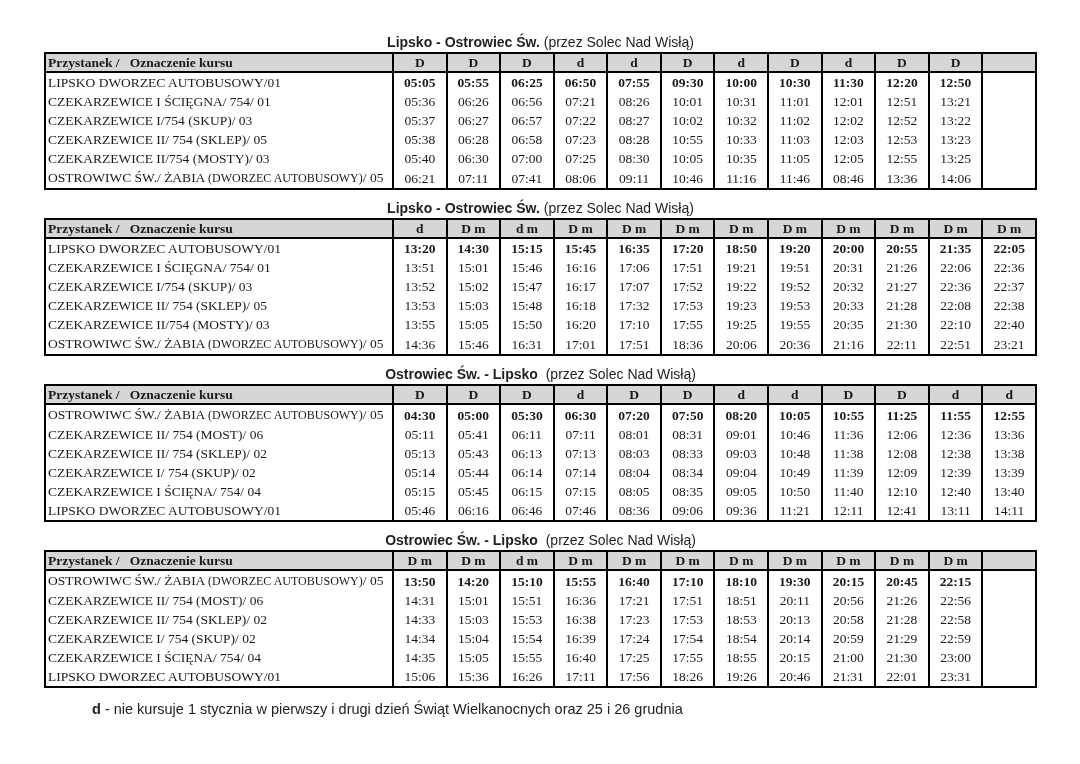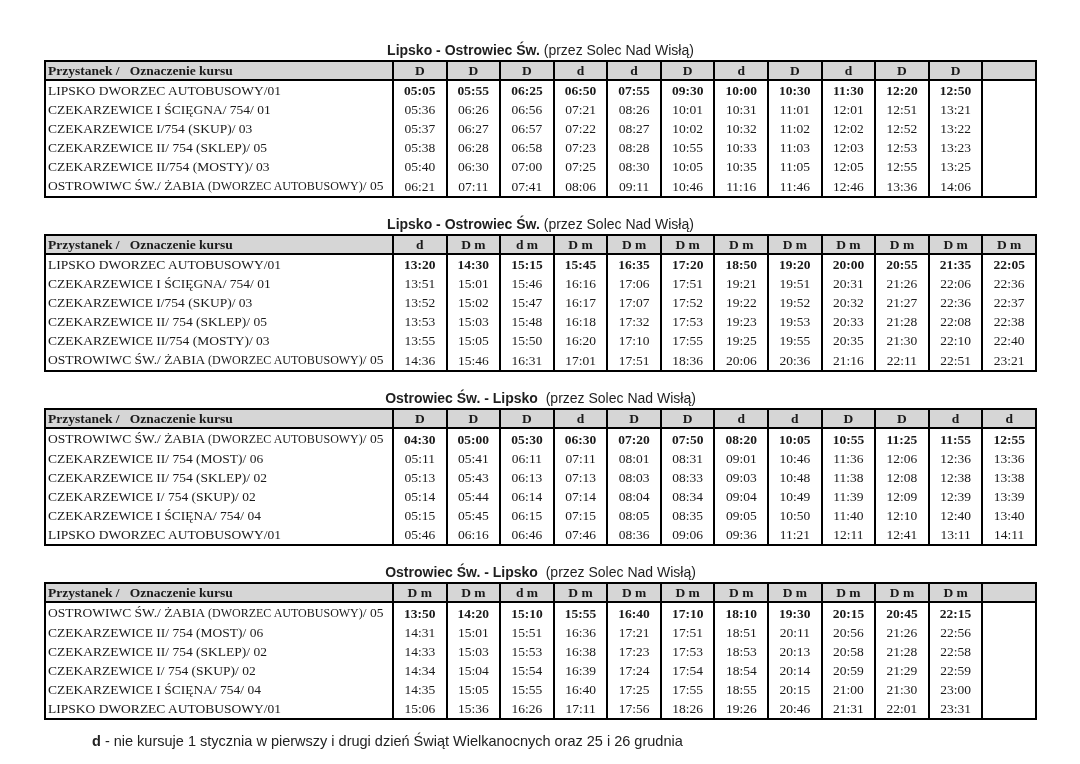--- a/index.html
+++ b/index.html
@@ -9,21 +9,21 @@
     color: #1a1a1a;
   }
   .page { position: relative; width: 1080px; height: 764px; background: #ffffff; }
   .content { padding-top: 24px; margin-left: 44px; width: 993px; }
 
   .sect { margin-bottom: 2px; }
   .ttl {
     text-align: center;
     font-family: "Liberation Sans", sans-serif;
     font-size: 14px;
-    margin: 18px 0 2px 0;
+    margin: 10px 0 2px 0;
     white-space: pre;
     color: #1f1f1f;
   }
   .ttl b { font-weight: bold; }
 
   table {
     border-collapse: collapse;
     table-layout: fixed;
     width: 993px;
     border: 2px solid #000;
@@ -191,21 +191,21 @@
               <tr>
                 <td class="stop"><span>OSTROWIWC ŚW./ ŻABIA </span><span class="sm">(DWORZEC AUTOBUSOWY)</span><span>/ 05</span></td>
                 <td class="time">06:21</td>
                 <td class="time">07:11</td>
                 <td class="time">07:41</td>
                 <td class="time">08:06</td>
                 <td class="time">09:11</td>
                 <td class="time">10:46</td>
                 <td class="time">11:16</td>
                 <td class="time">11:46</td>
-                <td class="time">12:46</td>
+                <td class="time">08:46</td>
                 <td class="time">13:36</td>
                 <td class="time">14:06</td>
                 <td class="time"></td>
               </tr>
             </tbody>
           </table>
         </div>
         <div class="sect">
           <div class="ttl"><b>Lipsko - Ostrowiec Św.</b><span> (przez Solec Nad Wisłą)</span></div>
           <table class="timetable">

